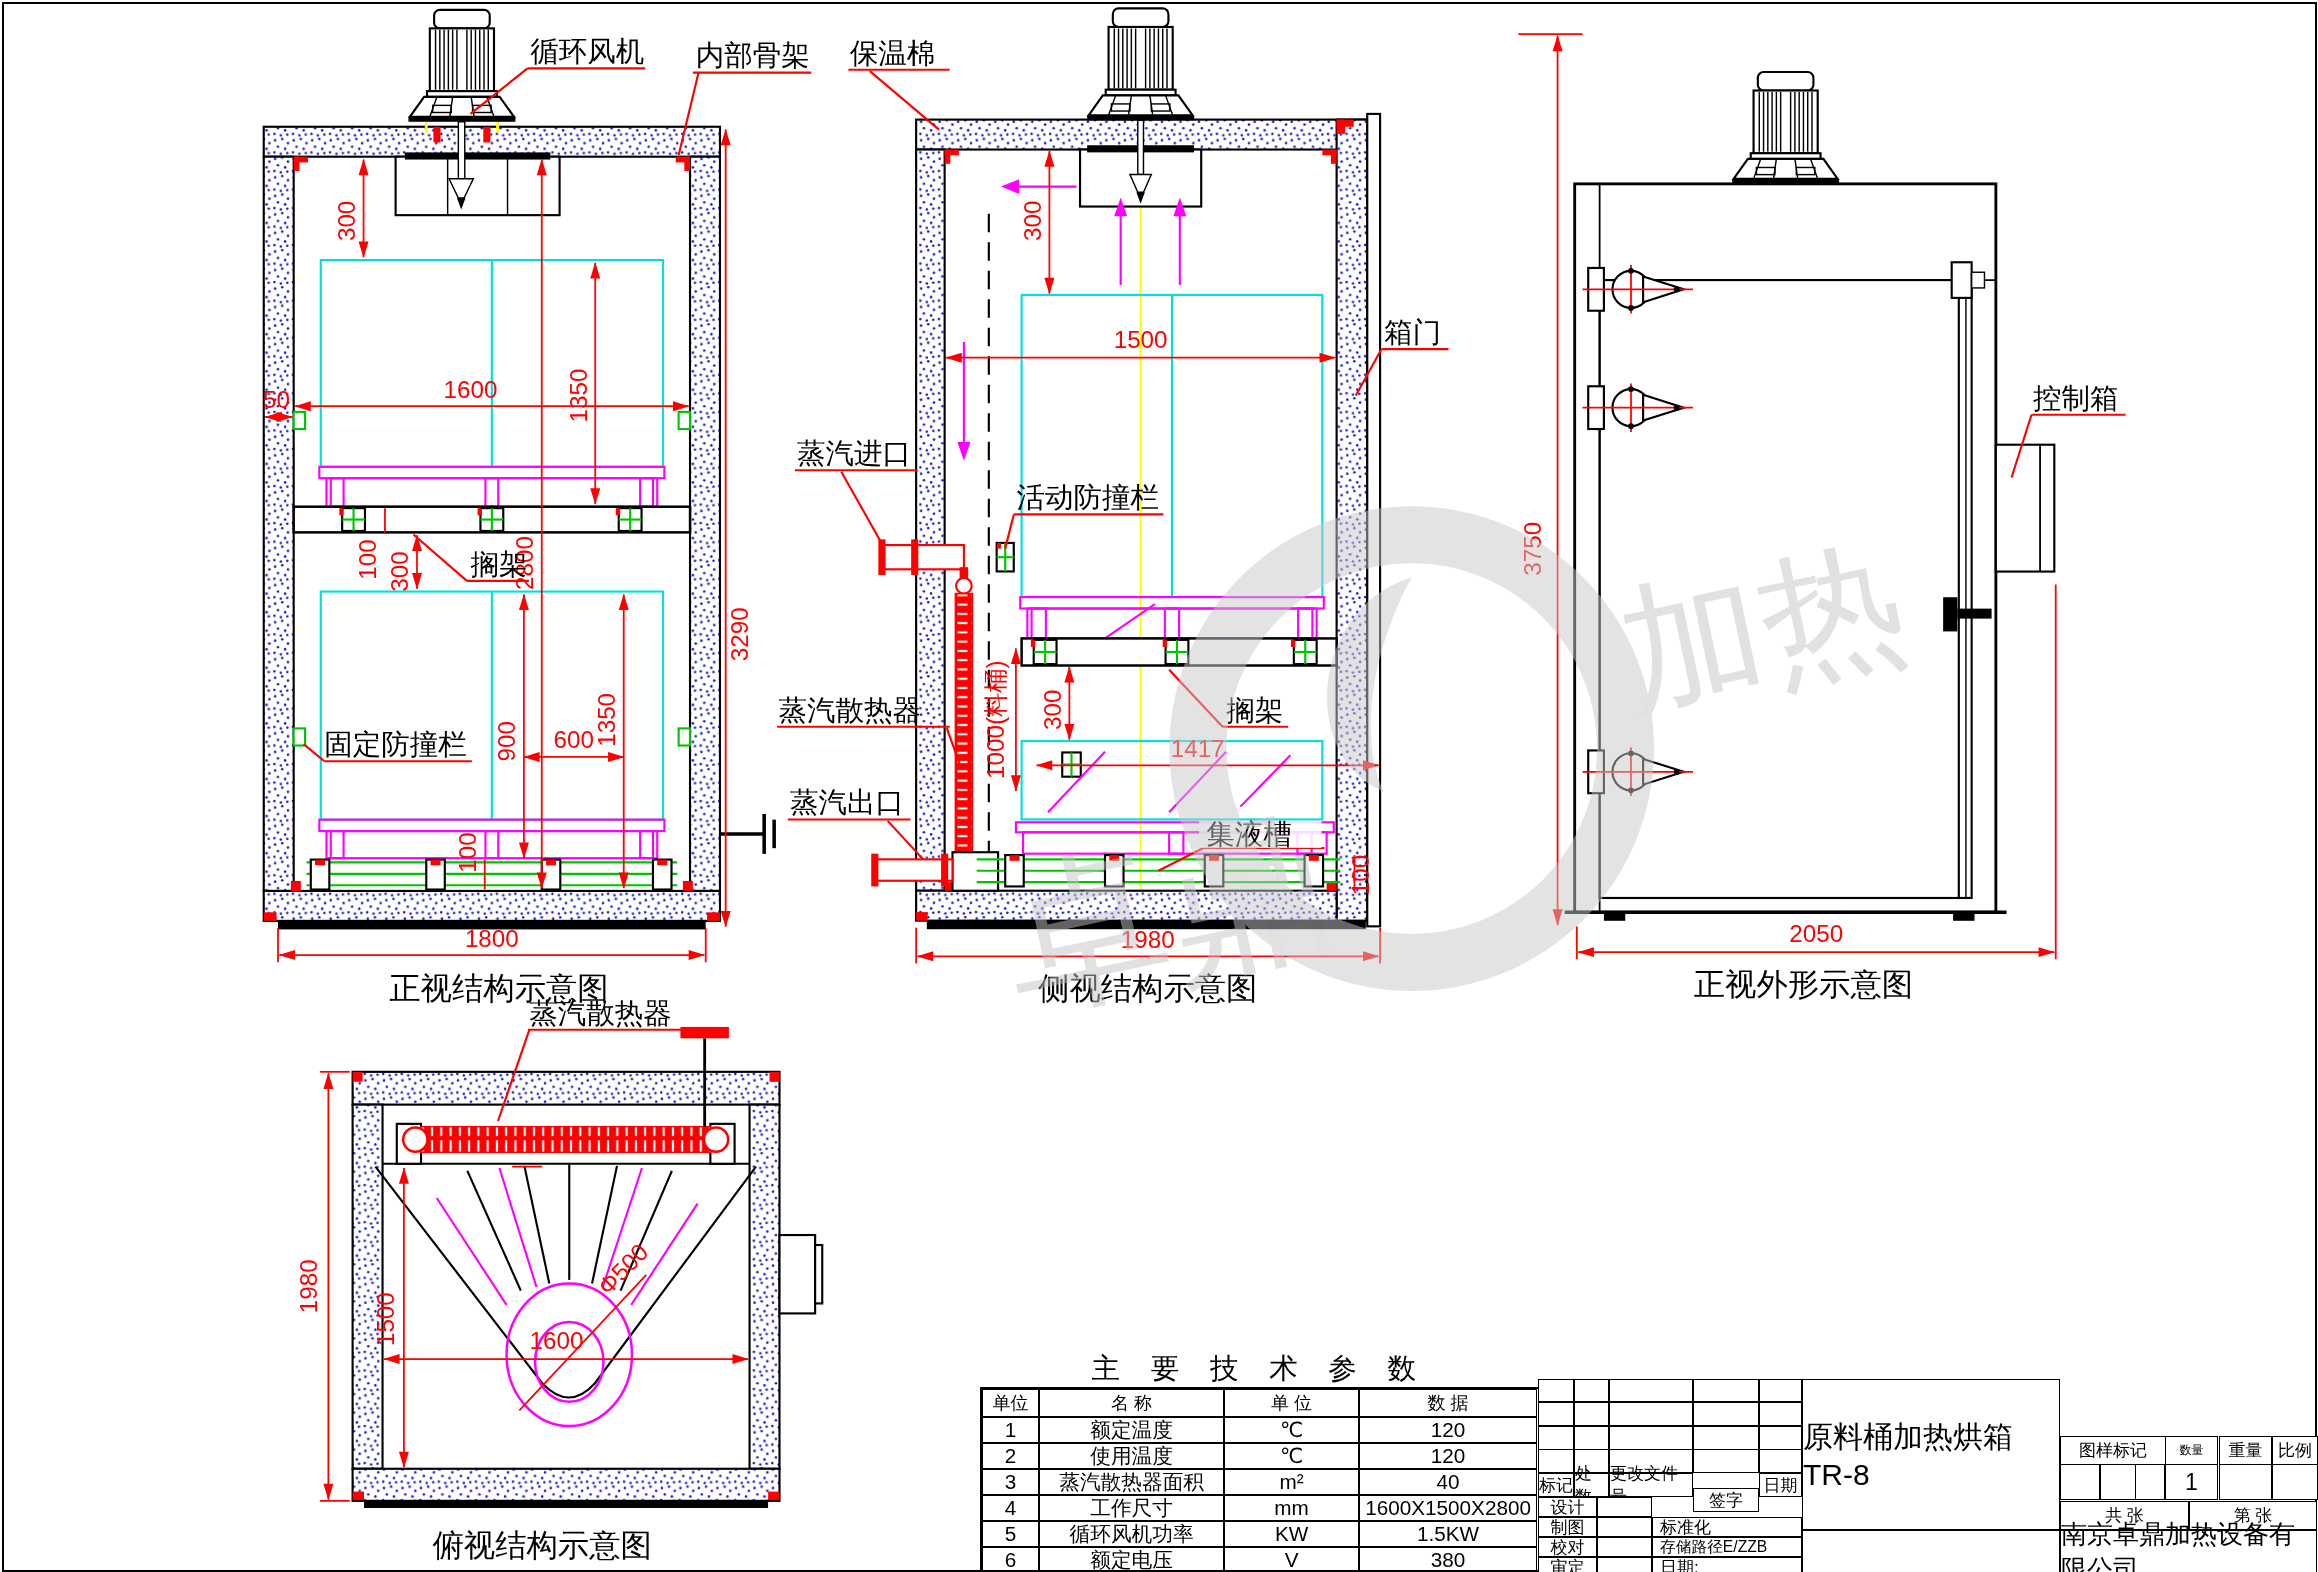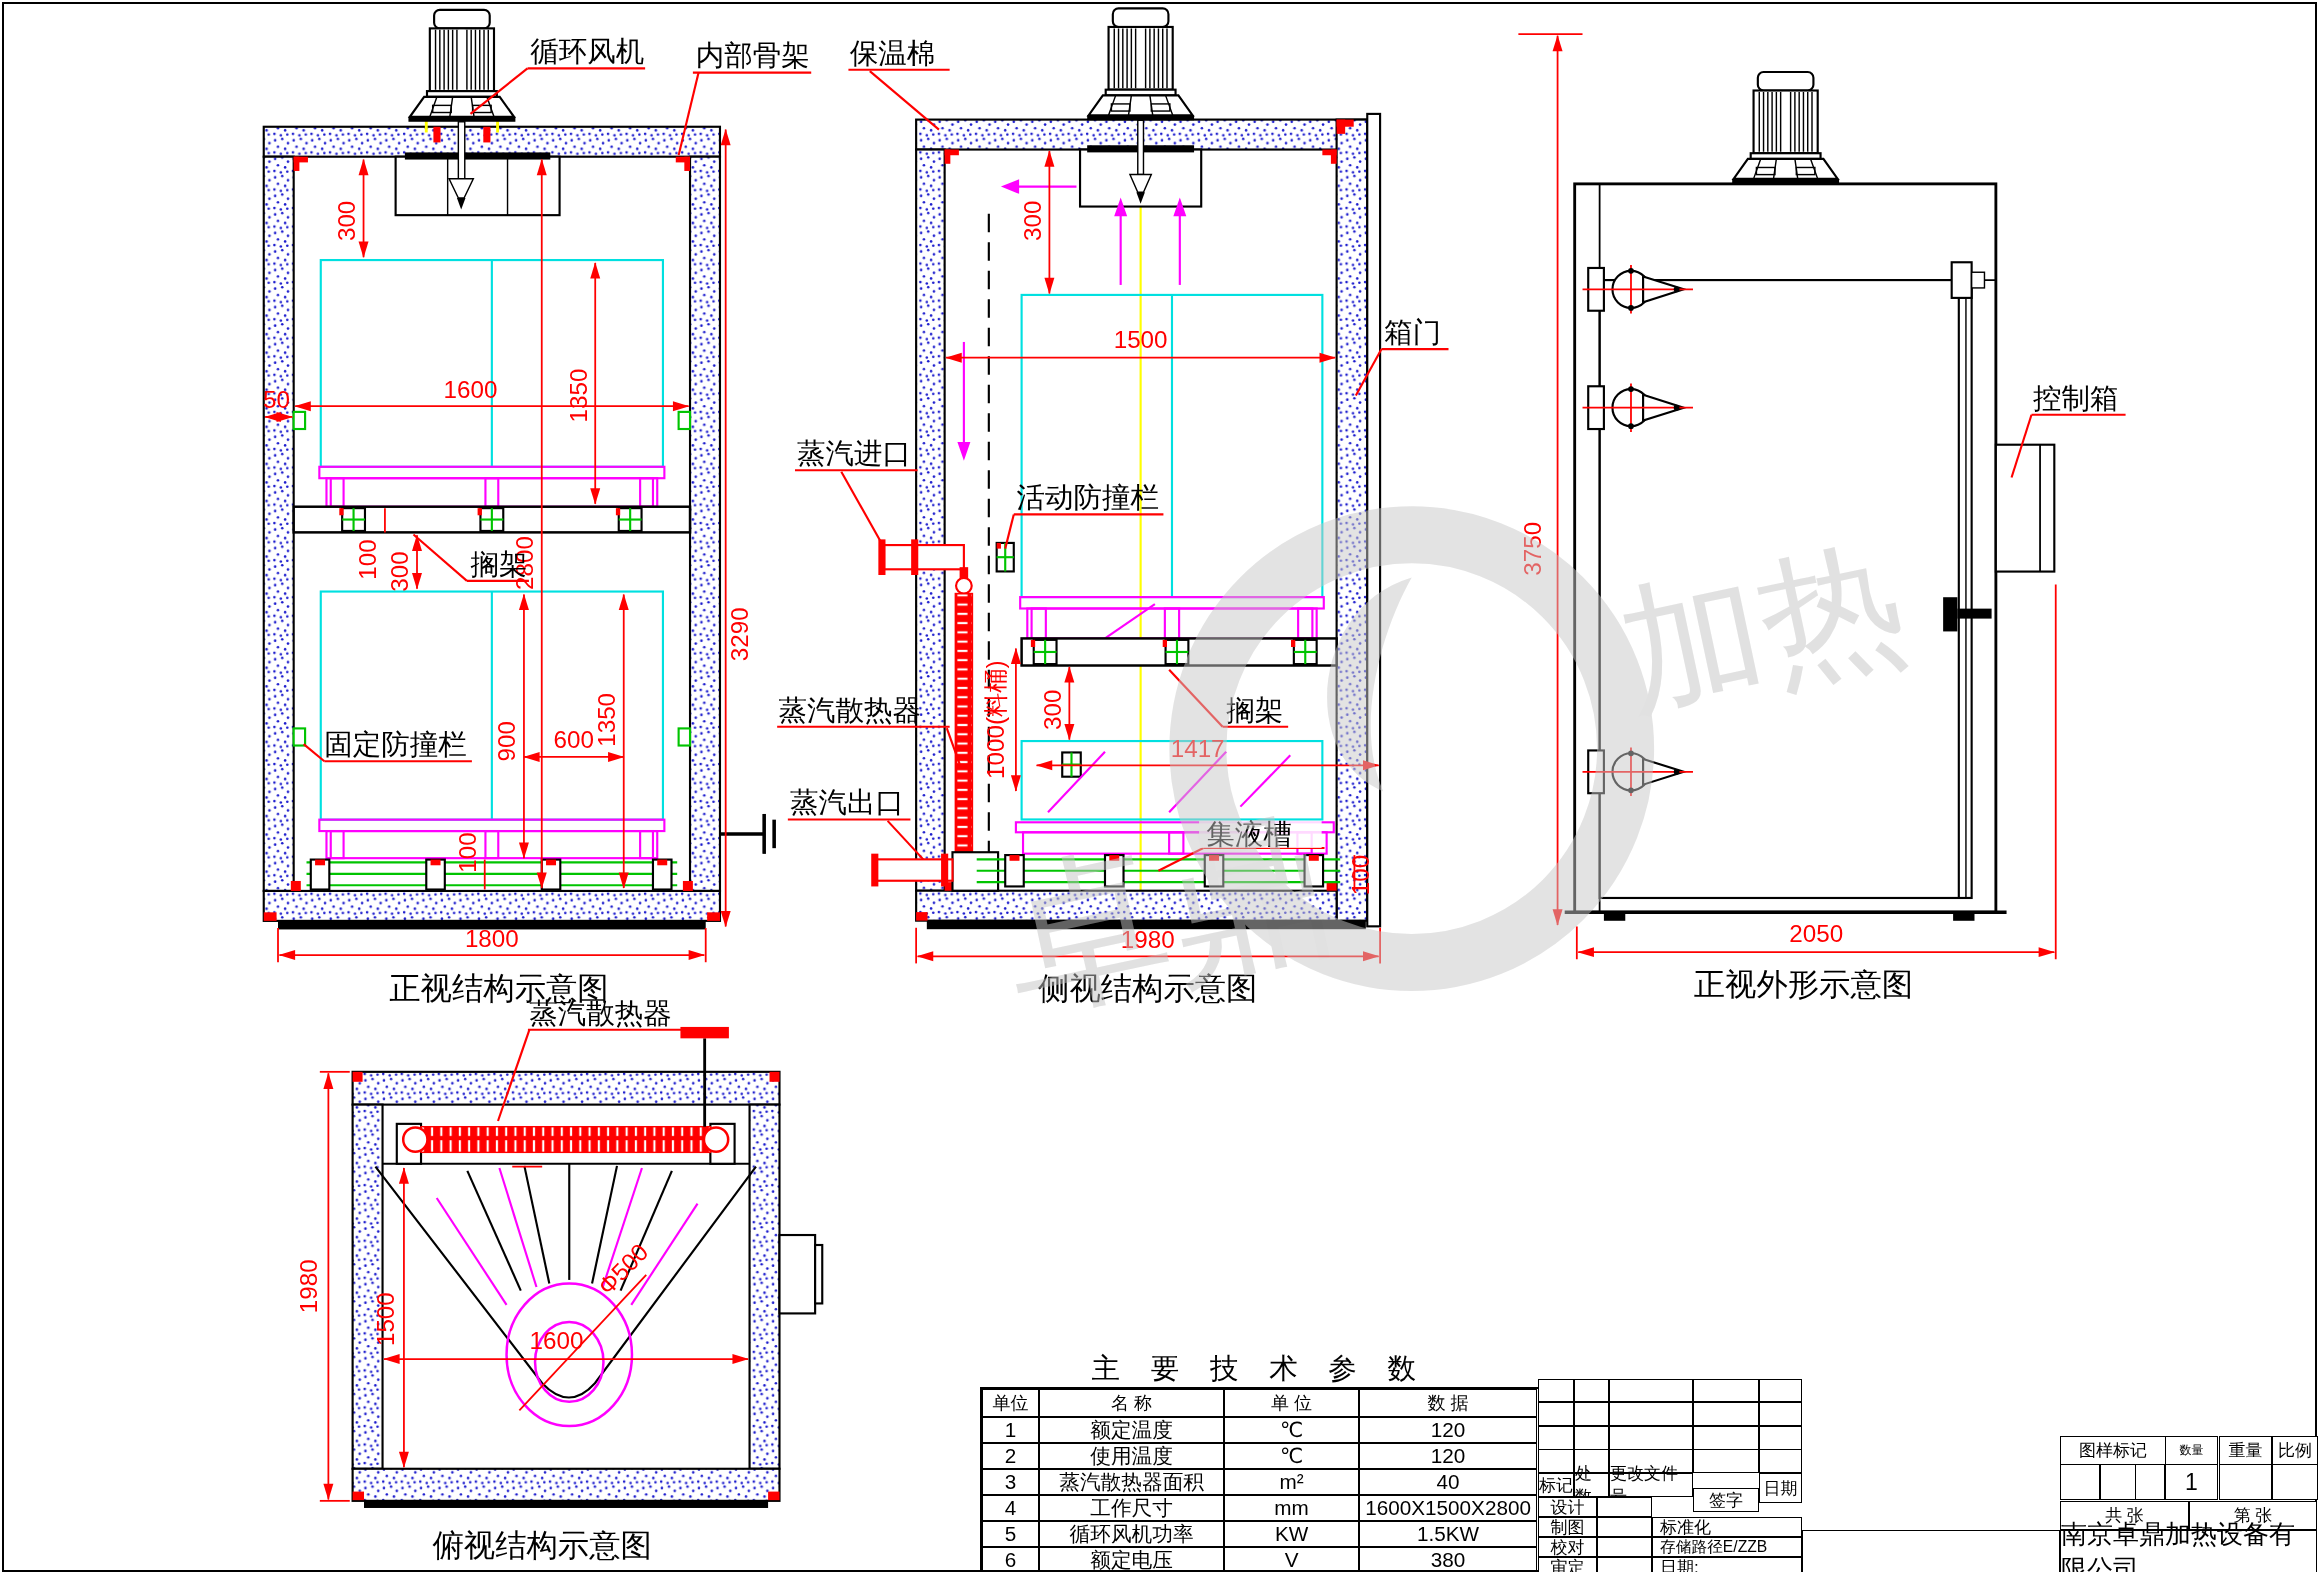--- a/index.html
+++ b/index.html
@@ -582,35 +582,36 @@
   <div class="cell" style="left:5px;top:73px;width:36px;height:23.5px;"></div>
   <div class="cell" style="left:41px;top:73px;width:35px;height:23.5px;"></div>
   <div class="cell" style="left:76px;top:73px;width:84px;height:23.5px;"></div>
   <div class="cell" style="left:160px;top:73px;width:66px;height:23.5px;"></div>
   <div class="cell" style="left:226px;top:73px;width:43px;height:23.5px;"></div>
 
   <div class="cell" style="left:5px;top:97px;width:36px;height:24px;font-size:17px;">标记</div>
   <div class="cell" style="left:41px;top:97px;width:35px;height:24px;font-size:17px;">处数</div>
   <div class="cell" style="left:76px;top:97px;width:84px;height:24px;font-size:17px;">更改文件号</div>
   <div class="cell" style="left:160px;top:97px;width:66px;height:24px;font-size:17px;margin-top:15px;">签字</div>
-  <div class="cell" style="left:226px;top:97px;width:43px;height:30px;font-size:17px;text-align:right;">日期</div>
+  <div class="cell" style="left:226px;top:97px;width:43px;height:24px;font-size:17px;text-align:right;">日期</div>
 
   <div class="cell" style="left:5px;top:121px;width:59px;height:20px;font-size:17px;">设计</div>
   <div class="cell" style="left:64px;top:121px;width:55px;height:20px;"></div>
   <div class="cell left" style="left:119px;top:121px;width:150px;height:20px;font-size:17px;margin-top:20px;">工艺</div>
   <div class="cell" style="left:5px;top:141px;width:59px;height:20px;font-size:17px;">制图</div>
   <div class="cell" style="left:64px;top:141px;width:55px;height:20px;"></div>
   <div class="cell left" style="left:119px;top:141px;width:150px;height:20px;font-size:17px;">标准化</div>
   <div class="cell" style="left:5px;top:161px;width:59px;height:20px;font-size:17px;">校对</div>
   <div class="cell" style="left:64px;top:161px;width:55px;height:20px;"></div>
   <div class="cell left" style="left:119px;top:161px;width:150px;height:20px;font-size:15.7px;">存储路径E/ZZB</div>
   <div class="cell" style="left:5px;top:181px;width:59px;height:20px;font-size:17px;">审定</div>
   <div class="cell" style="left:64px;top:181px;width:55px;height:20px;"></div>
   <div class="cell left" style="left:119px;top:181px;width:150px;height:20px;font-size:17px;">日期:</div>
 
+  <div class="cell" style="left:269px;top:2.9px;width:258px;height:151px;font-size:30px;">原料桶加热烘箱TR-8</div>
 
 
   <div class="cell" style="left:527px;top:60px;width:106px;height:28.5px;font-size:17px;">图样标记</div>
   <div class="cell" style="left:632px;top:60px;width:53px;height:28.5px;font-size:12px;">数量</div>
   <div class="cell" style="left:686px;top:60px;width:53px;height:28.5px;font-size:17px;">重量</div>
   <div class="cell" style="left:739px;top:60px;width:46px;height:28.5px;font-size:17px;">比例</div>
 
   <div class="cell" style="left:527px;top:88px;width:40px;height:36px;"></div>
   <div class="cell" style="left:567px;top:88px;width:36px;height:36px;"></div>
   <div class="cell" style="left:602px;top:88px;width:30px;height:36px;"></div>

